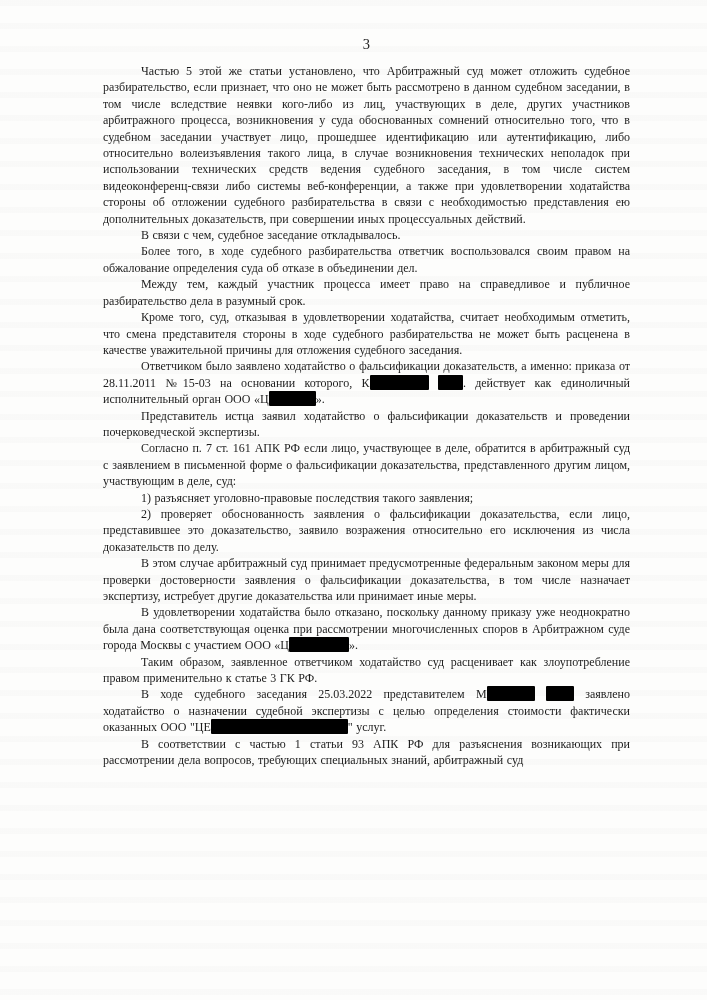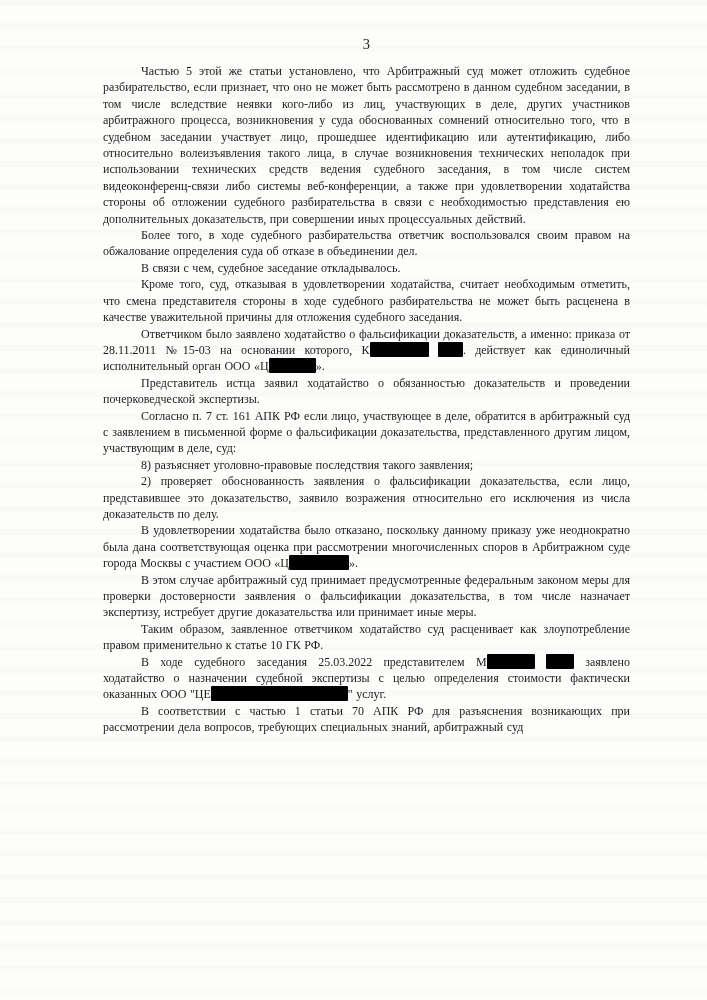--- a/index.html
+++ b/index.html
@@ -63,28 +63,29 @@
   }
 </style>
 </head>
 <body>
 
 <div class="page">
   <div class="content">
     <div class="page-number">3</div>
     <div class="doc-body">
         <p class="para"><span>Частью 5 этой же статьи установлено, что Арбитражный суд может отложить судебное разбирательство, если признает, что оно не может быть рассмотрено в данном судебном заседании, в том числе вследствие неявки кого-либо из лиц, участвующих в деле, других участников арбитражного процесса, возникновения у суда обоснованных сомнений относительно того, что в судебном заседании участвует лицо, прошедшее идентификацию или аутентификацию, либо относительно волеизъявления такого лица, в случае возникновения технических неполадок при использовании технических средств ведения судебного заседания, в том числе систем видеоконференц-связи либо системы веб-конференции, а также при удовлетворении ходатайства стороны об отложении судебного разбирательства в связи с необходимостью представления ею дополнительных доказательств, при совершении иных процессуальных действий.</span></p>
+        <p class="para"><span>В связи с чем, судебное заседание откладывалось.</span></p>
         <p class="para"><span>Более того, в ходе судебного разбирательства ответчик воспользовался своим правом на обжалование определения суда об отказе в объединении дел.</span></p>
-        <p class="para"><span>В связи с чем, судебное заседание откладывалось.</span></p>
+        <p class="para"><span>Между тем, каждый участник процесса имеет право на справедливое и публичное разбирательство дела в разумный срок.</span></p>
         <p class="para"><span>Кроме того, суд, отказывая в удовлетворении ходатайства, считает необходимым отметить, что смена представителя стороны в ходе судебного разбирательства не может быть расценена в качестве уважительной причины для отложения судебного заседания.</span></p>
         <p class="para"><span>Ответчиком было заявлено ходатайство о фальсификации доказательств, а именно: приказа от 28.11.2011 №15-03 на основании которого, К</span><span class="redact" style="width: 59px; background: rgb(0, 0, 0);"></span><span> </span><span class="redact" style="width: 25px; background: rgb(0, 0, 0);"></span><span>. действует как единоличный исполнительный орган ООО «Ц</span><span class="redact" style="width: 47px; background: rgb(0, 0, 0);"></span><span>».</span></p>
-        <p class="para"><span>Представитель истца заявил ходатайство о обязанностью доказательств и проведении почерковедческой экспертизы.</span></p>
+        <p class="para"><span>Представитель истца заявил ходатайство о фальсификации доказательств и проведении почерковедческой экспертизы.</span></p>
         <p class="para"><span>Согласно п. 7 ст. 161 АПК РФ если лицо, участвующее в деле, обратится в арбитражный суд с заявлением в письменной форме о фальсификации доказательства, представленного другим лицом, участвующим в деле, суд:</span></p>
-        <p class="para"><span>8) разъясняет уголовно-правовые последствия такого заявления;</span></p>
+        <p class="para"><span>1) разъясняет уголовно-правовые последствия такого заявления;</span></p>
         <p class="para"><span>2) проверяет обоснованность заявления о фальсификации доказательства, если лицо, представившее это доказательство, заявило возражения относительно его исключения из числа доказательств по делу.</span></p>
+        <p class="para"><span>В этом случае арбитражный суд принимает предусмотренные федеральным законом меры для проверки достоверности заявления о фальсификации доказательства, в том числе назначает экспертизу, истребует другие доказательства или  принимает иные меры.</span></p>
         <p class="para"><span>В удовлетворении ходатайства было отказано, поскольку данному приказу уже неоднократно была дана соответствующая оценка при рассмотрении многочисленных споров в Арбитражном суде города Москвы с участием ООО «Ц</span><span class="redact" style="width: 60px; background: rgb(0, 0, 0);"></span><span>».</span></p>
-        <p class="para"><span>В этом случае арбитражный суд принимает предусмотренные федеральным законом меры для проверки достоверности заявления о фальсификации доказательства, в том числе назначает экспертизу, истребует другие доказательства или  принимает иные меры.</span></p>
-        <p class="para"><span>Таким образом, заявленное ответчиком ходатайство суд расценивает как злоупотребление правом применительно к статье 10 ГК РФ.</span></p>
+        <p class="para"><span>Таким образом, заявленное ответчиком ходатайство суд расценивает как злоупотребление правом применительно к статье 3 ГК РФ.</span></p>
         <p class="para"><span>В ходе судебного заседания 25.03.2022 представителем М</span><span class="redact" style="width: 48px; background: rgb(0, 0, 0);"></span><span> </span><span class="redact" style="width: 28px; background: rgb(0, 0, 0);"></span><span> заявлено ходатайство о назначении судебной экспертизы с целью определения стоимости фактически оказанных ООО "ЦЕ</span><span class="redact" style="width: 137px; background: rgb(0, 0, 0);"></span><span>" услуг.</span></p>
-        <p class="para"><span>В соответствии с частью 1 статьи 70 АПК РФ для разъяснения возникающих при рассмотрении дела вопросов, требующих специальных знаний, арбитражный суд</span></p>
+        <p class="para"><span>В соответствии с частью 1 статьи 93 АПК РФ для разъяснения возникающих при рассмотрении дела вопросов, требующих специальных знаний, арбитражный суд</span></p>
       </div>
   </div>
 </div>
 
 </body></html>

